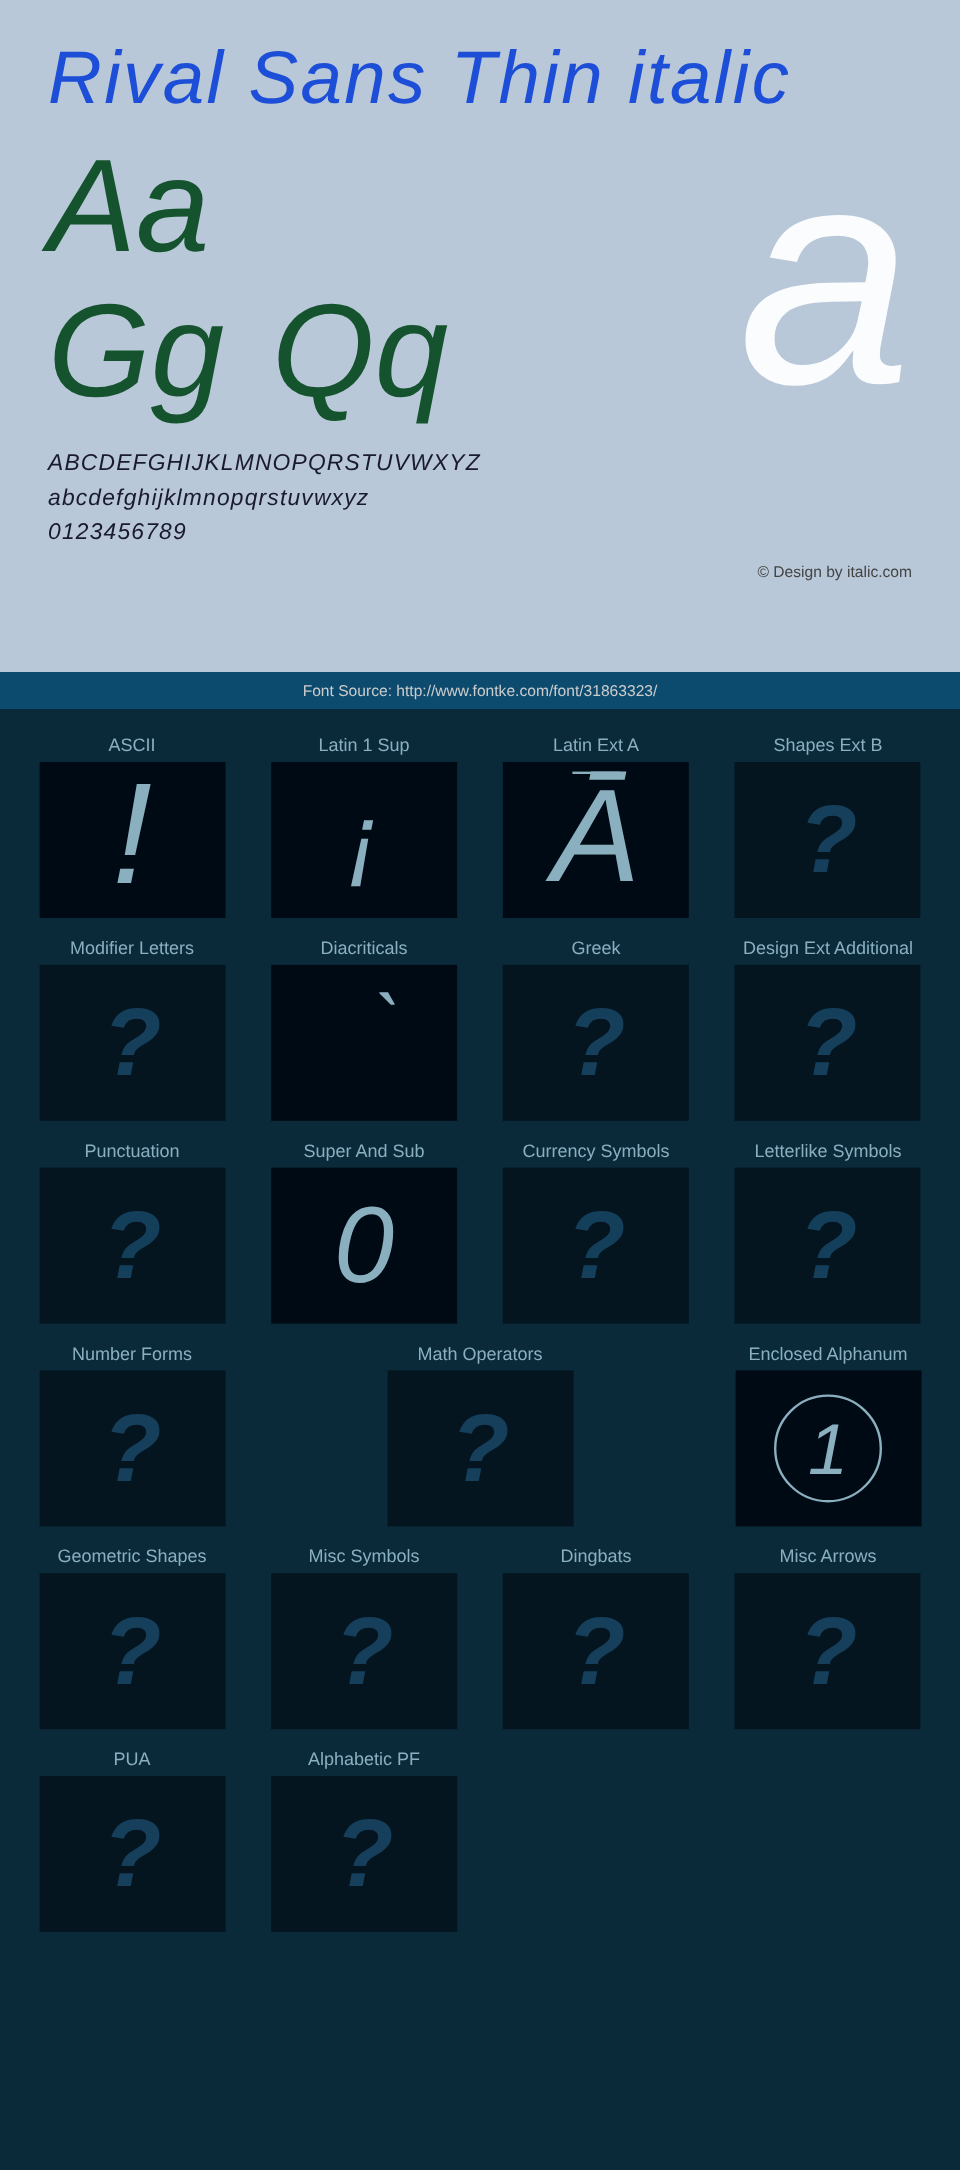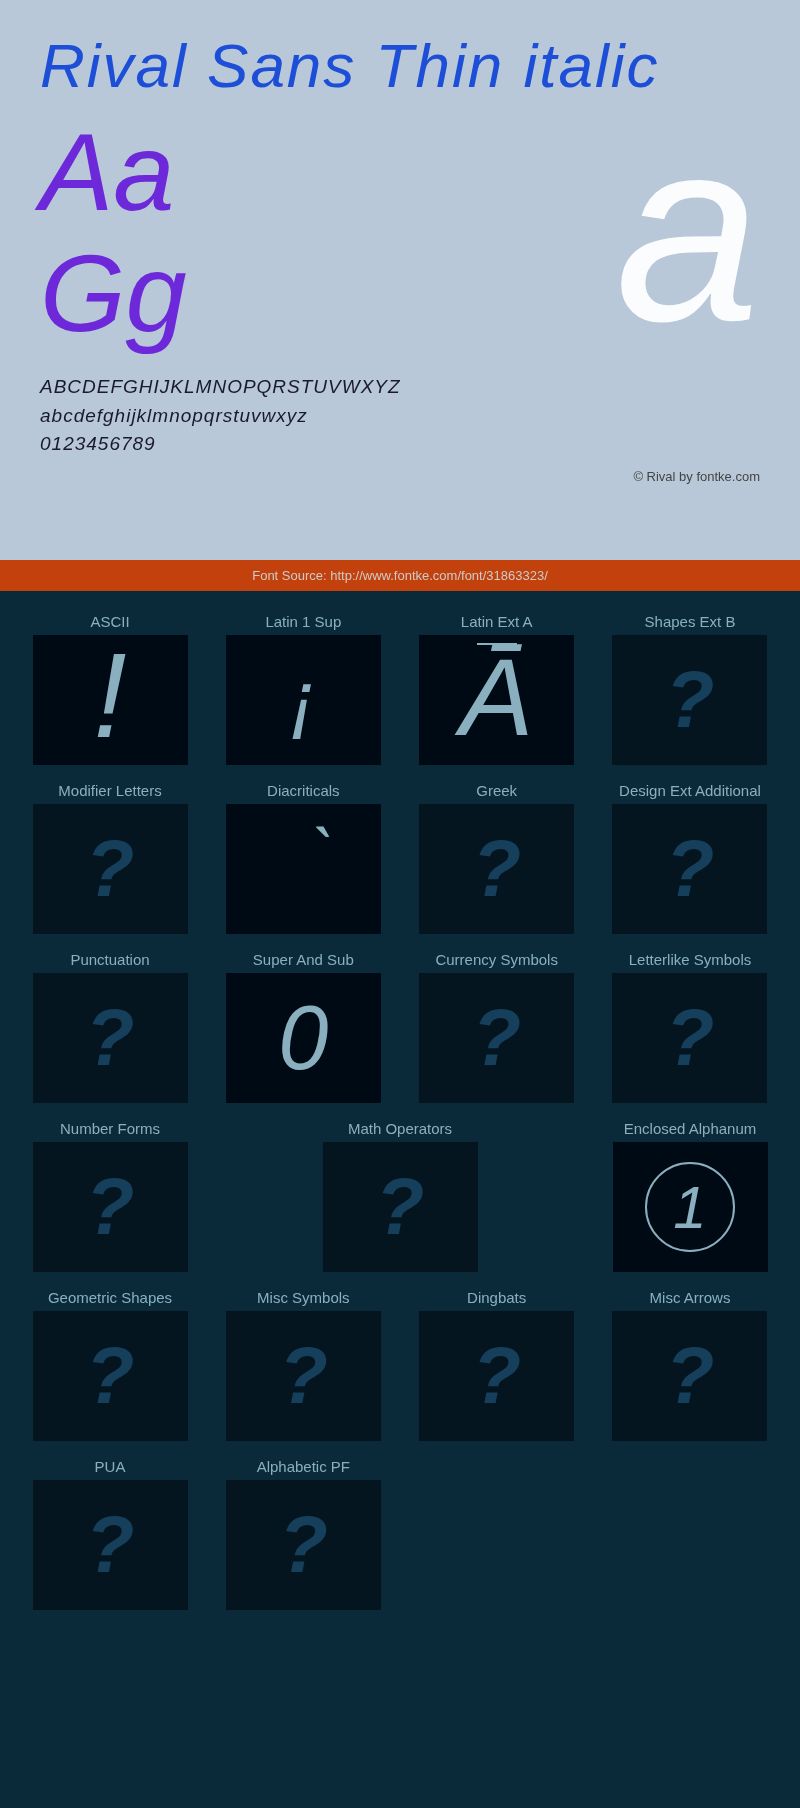--- a/index.html
+++ b/index.html
@@ -22,21 +22,21 @@
     }
     .glyphs-row {
       display: flex;
       align-items: flex-end;
       margin-top: 10px;
     }
     .glyph-pair {
       font-size: 110px;
       font-weight: 100;
       font-style: italic;
-      color: #6d28d9;
+      color: #14532d;
       line-height: 1.1;
       margin-right: 40px;
     }
     .large-glyph {
       position: absolute;
       right: 40px;
       top: 100px;
       font-size: 260px;
       font-weight: 100;
       font-style: italic;
@@ -58,21 +58,21 @@
     .credit {
       text-align: right;
       font-size: 13px;
       color: #444;
       margin-top: 10px;
       padding-bottom: 10px;
     }
 
     
     .source-bar {
-      background: #c2410c;
+      background: #0c4a6e;
       color: #ccc;
       text-align: center;
       font-size: 13px;
       padding: 8px;
     }
 
     
     .grid-section {
       background: #0a2a3a;
       padding: 10px 20px 20px 20px;
@@ -215,32 +215,33 @@
 
 <div class="header-section">
   <h1 class="font-title">Rival Sans Thin italic</h1>
 
   <div class="glyphs-row">
     <div style="display:flex; flex-direction:column;">
       <span class="glyph-pair">Aa</span>
       <span class="glyph-pair">Gg</span>
     </div>
     <div style="display:flex; flex-direction:column;">
+      <span class="glyph-pair">Qq</span>
     </div>
   </div>
 
   <div class="large-glyph">a</div>
 
   <div class="alphabet-section">
     <div class="alphabet-line">ABCDEFGHIJKLMNOPQRSTUVWXYZ</div>
     <div class="alphabet-line">abcdefghijklmnopqrstuvwxyz</div>
     <div class="alphabet-line">0123456789</div>
   </div>
 
-  <div class="credit">© Rival by fontke.com</div>
+  <div class="credit">© Design by italic.com</div>
 </div>
 
 <div class="source-bar">
   <span>Font Source: http://www.fontke.com/font/31863323/</span>
 </div>
 
 <div class="grid-section">
 
   <div class="grid-row">
     <div class="grid-cell">

